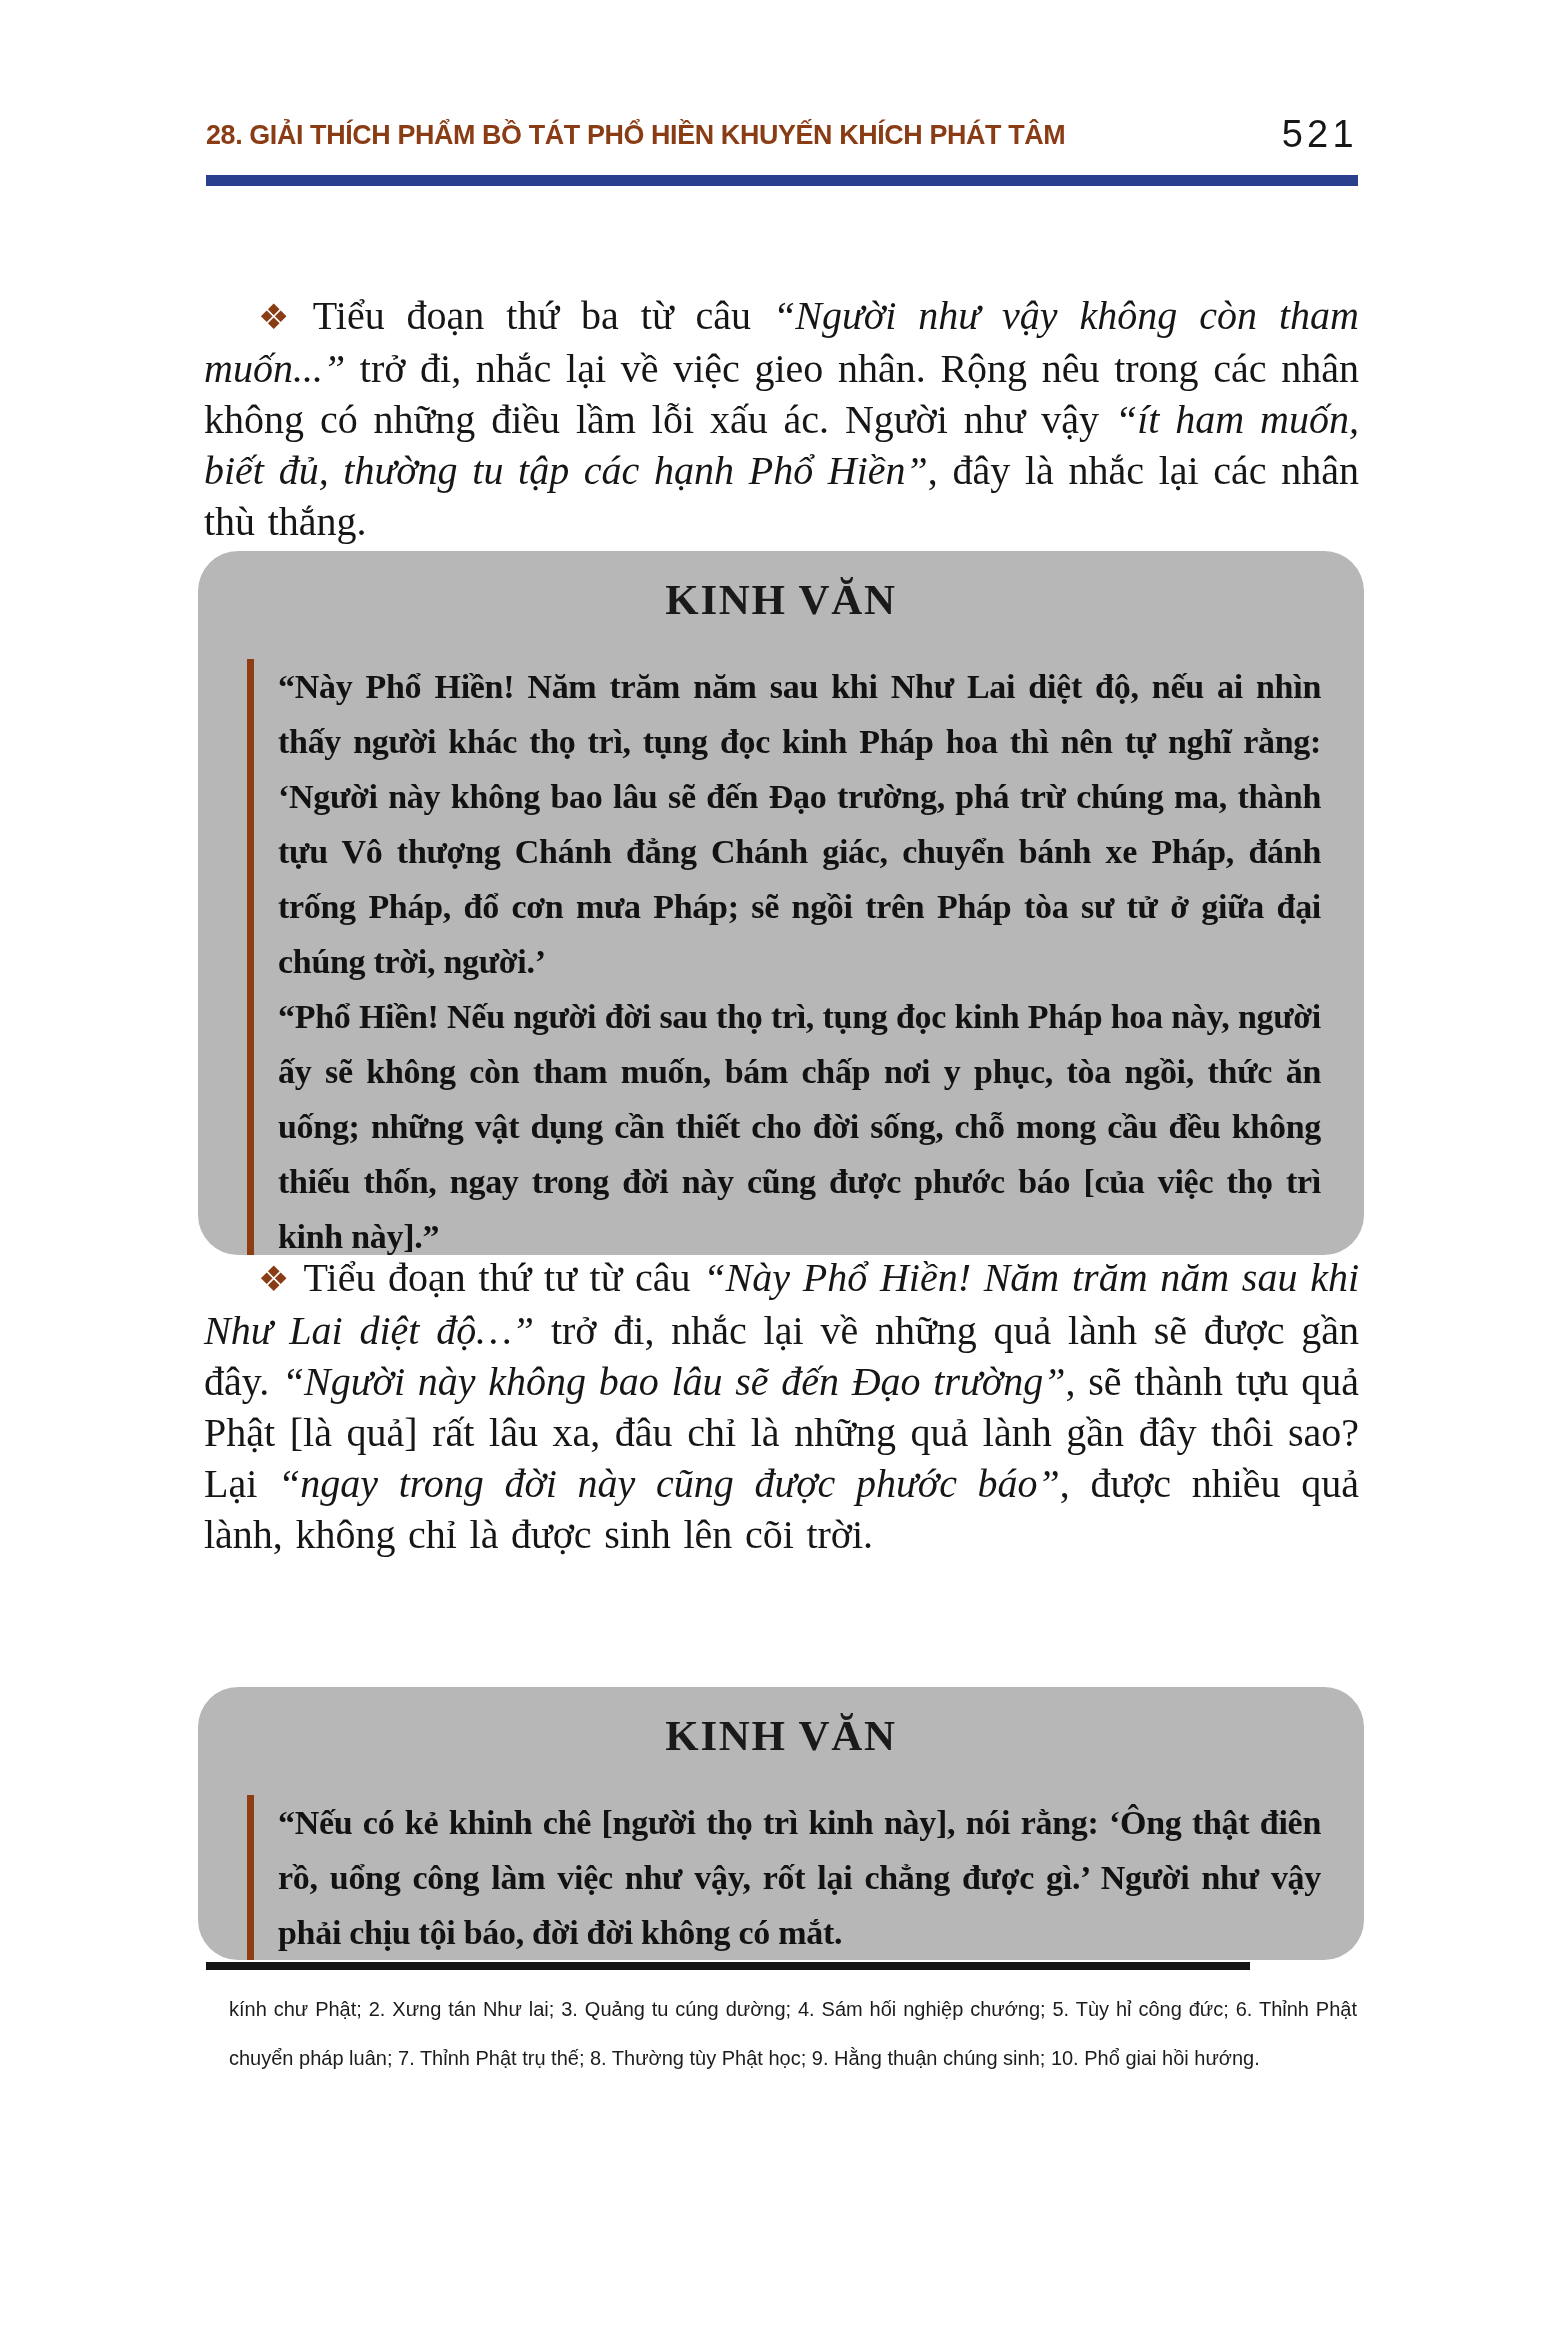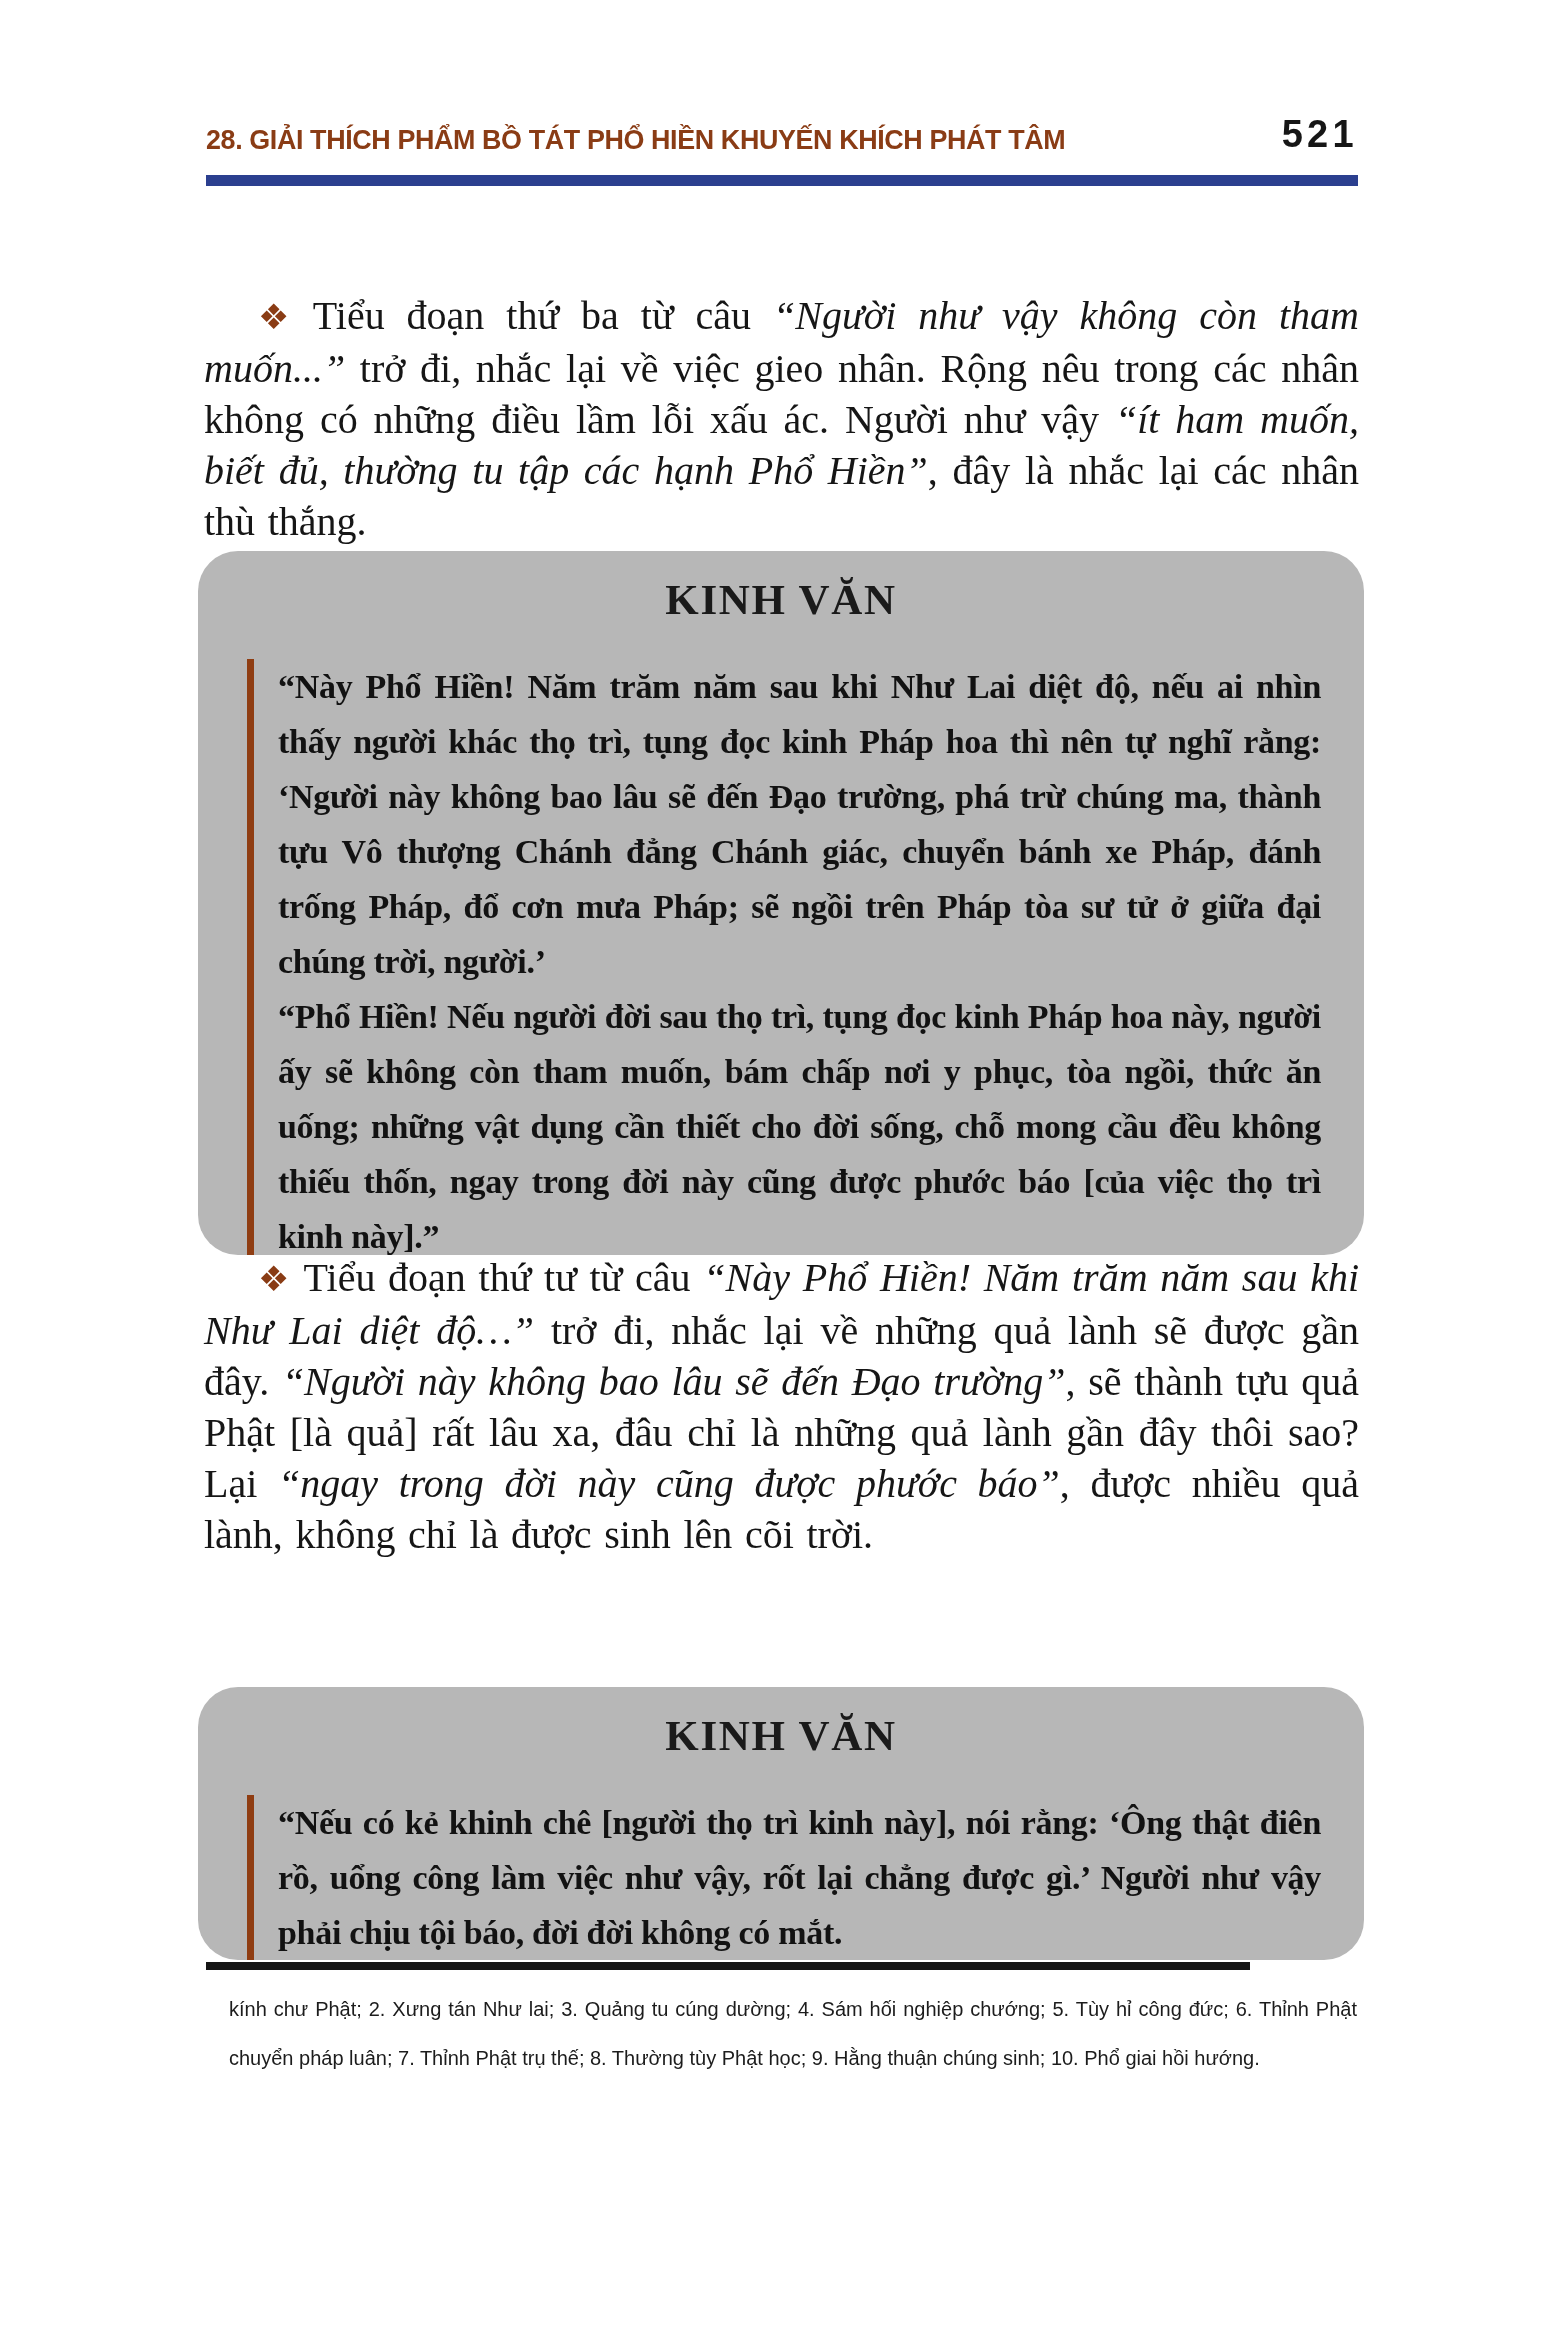--- a/index.html
+++ b/index.html
@@ -7,32 +7,32 @@
     position:relative;
     width:1561px;height:2342px;
     background:#ffffff;
     font-family:"Liberation Serif", serif;
     color:var(--text_black,#161616);
     overflow:hidden;
   }
   
   .header{
     position:absolute;left:206px;top:113px;width:1152px;
-    display:flex;justify-content:space-between;align-items:flex-end;
+    display:flex;justify-content:space-between;align-items:center;
   }
   .chapter-heading{
     font-family:"Liberation Sans", sans-serif;
     font-weight:bold;font-size:28px;letter-spacing:-0.4px;
     color:var(--accent_brown,#8a3c15);
     white-space:nowrap;
     transform:scaleX(0.96);transform-origin:left bottom;
   }
   .page-number{
     font-family:"Liberation Sans", sans-serif;
-    font-weight:bold;font-size:38px;letter-spacing:4.3px;
+    font-weight:normal;font-size:38px;letter-spacing:4.3px;
     color:var(--text_black,#161616);
   }
   .header-rule{
     position:absolute;left:206px;top:175px;width:1152px;height:11.3px;
     background:var(--rule_blue,#2b3f8f);
   }
   
   .commentary{
     position:absolute;left:204px;width:1155px;
     font-size:40px;line-height:51px;

